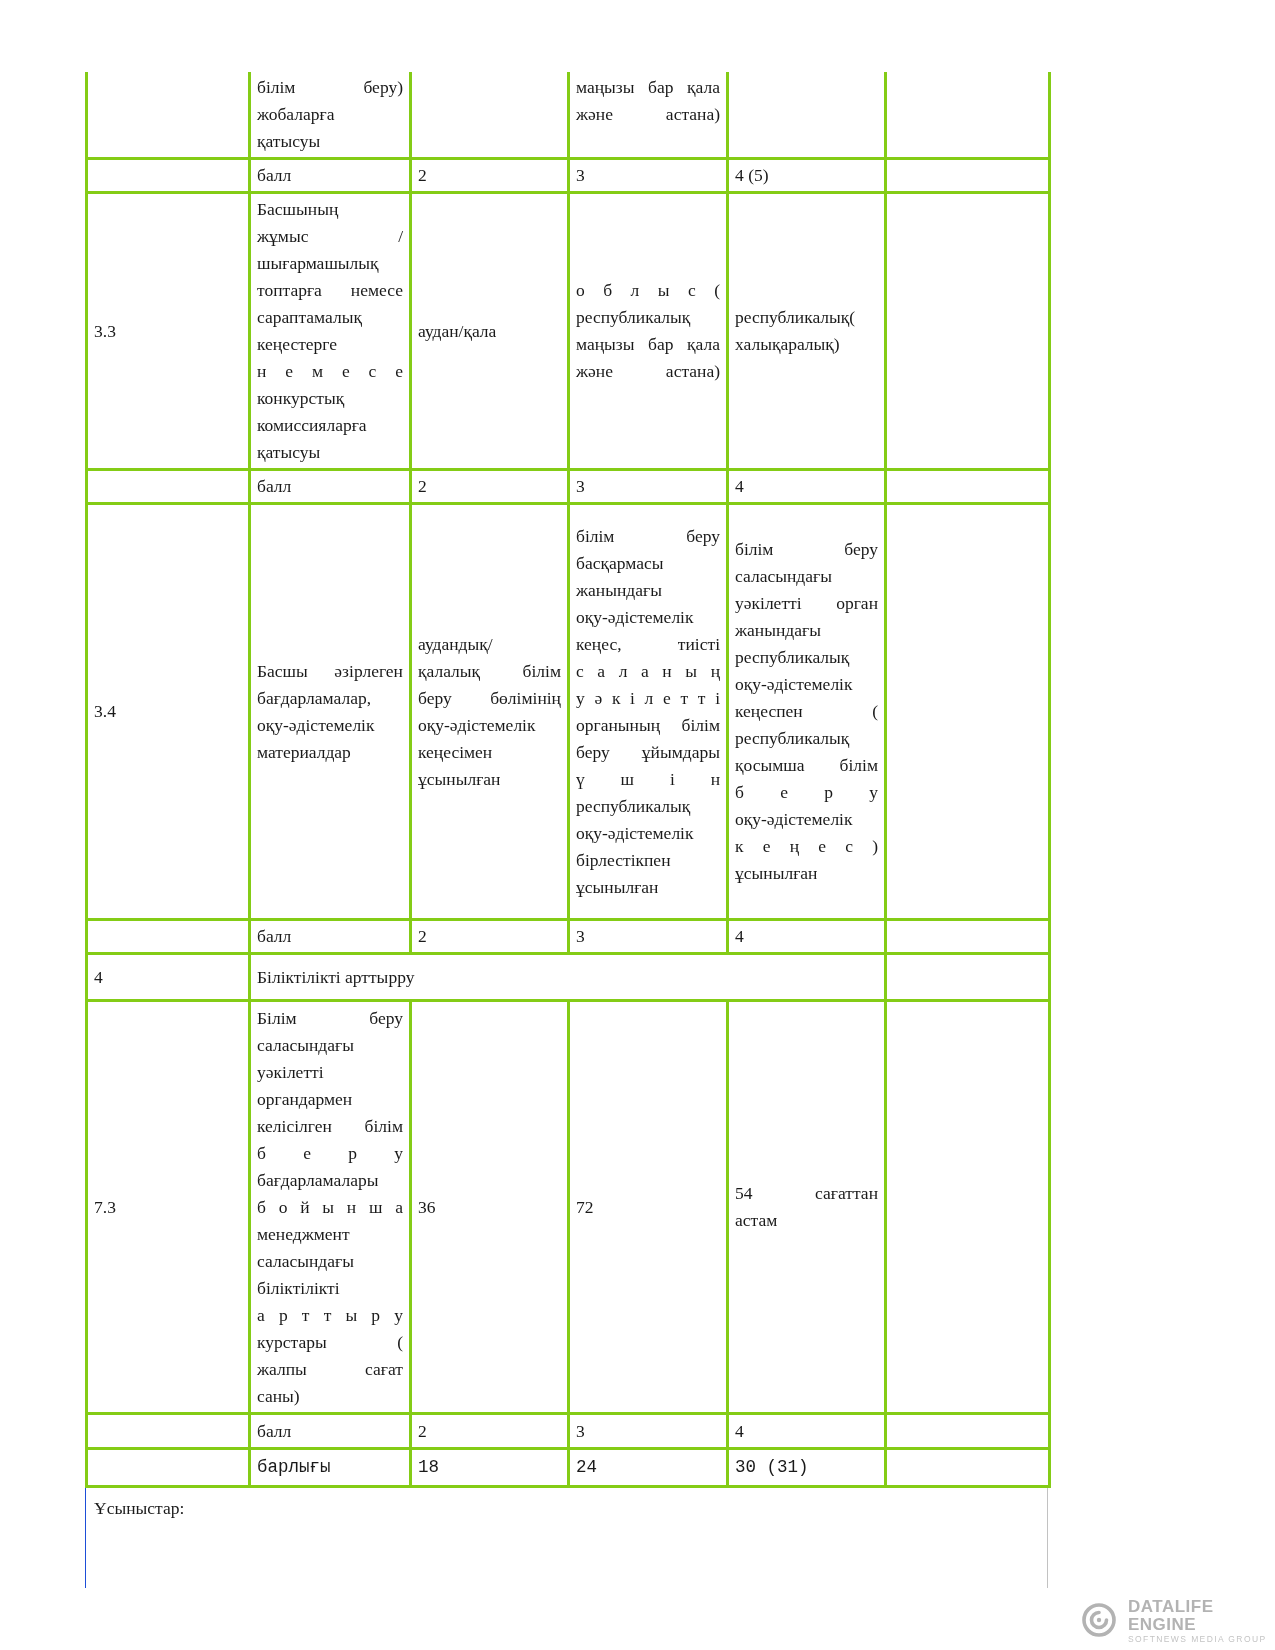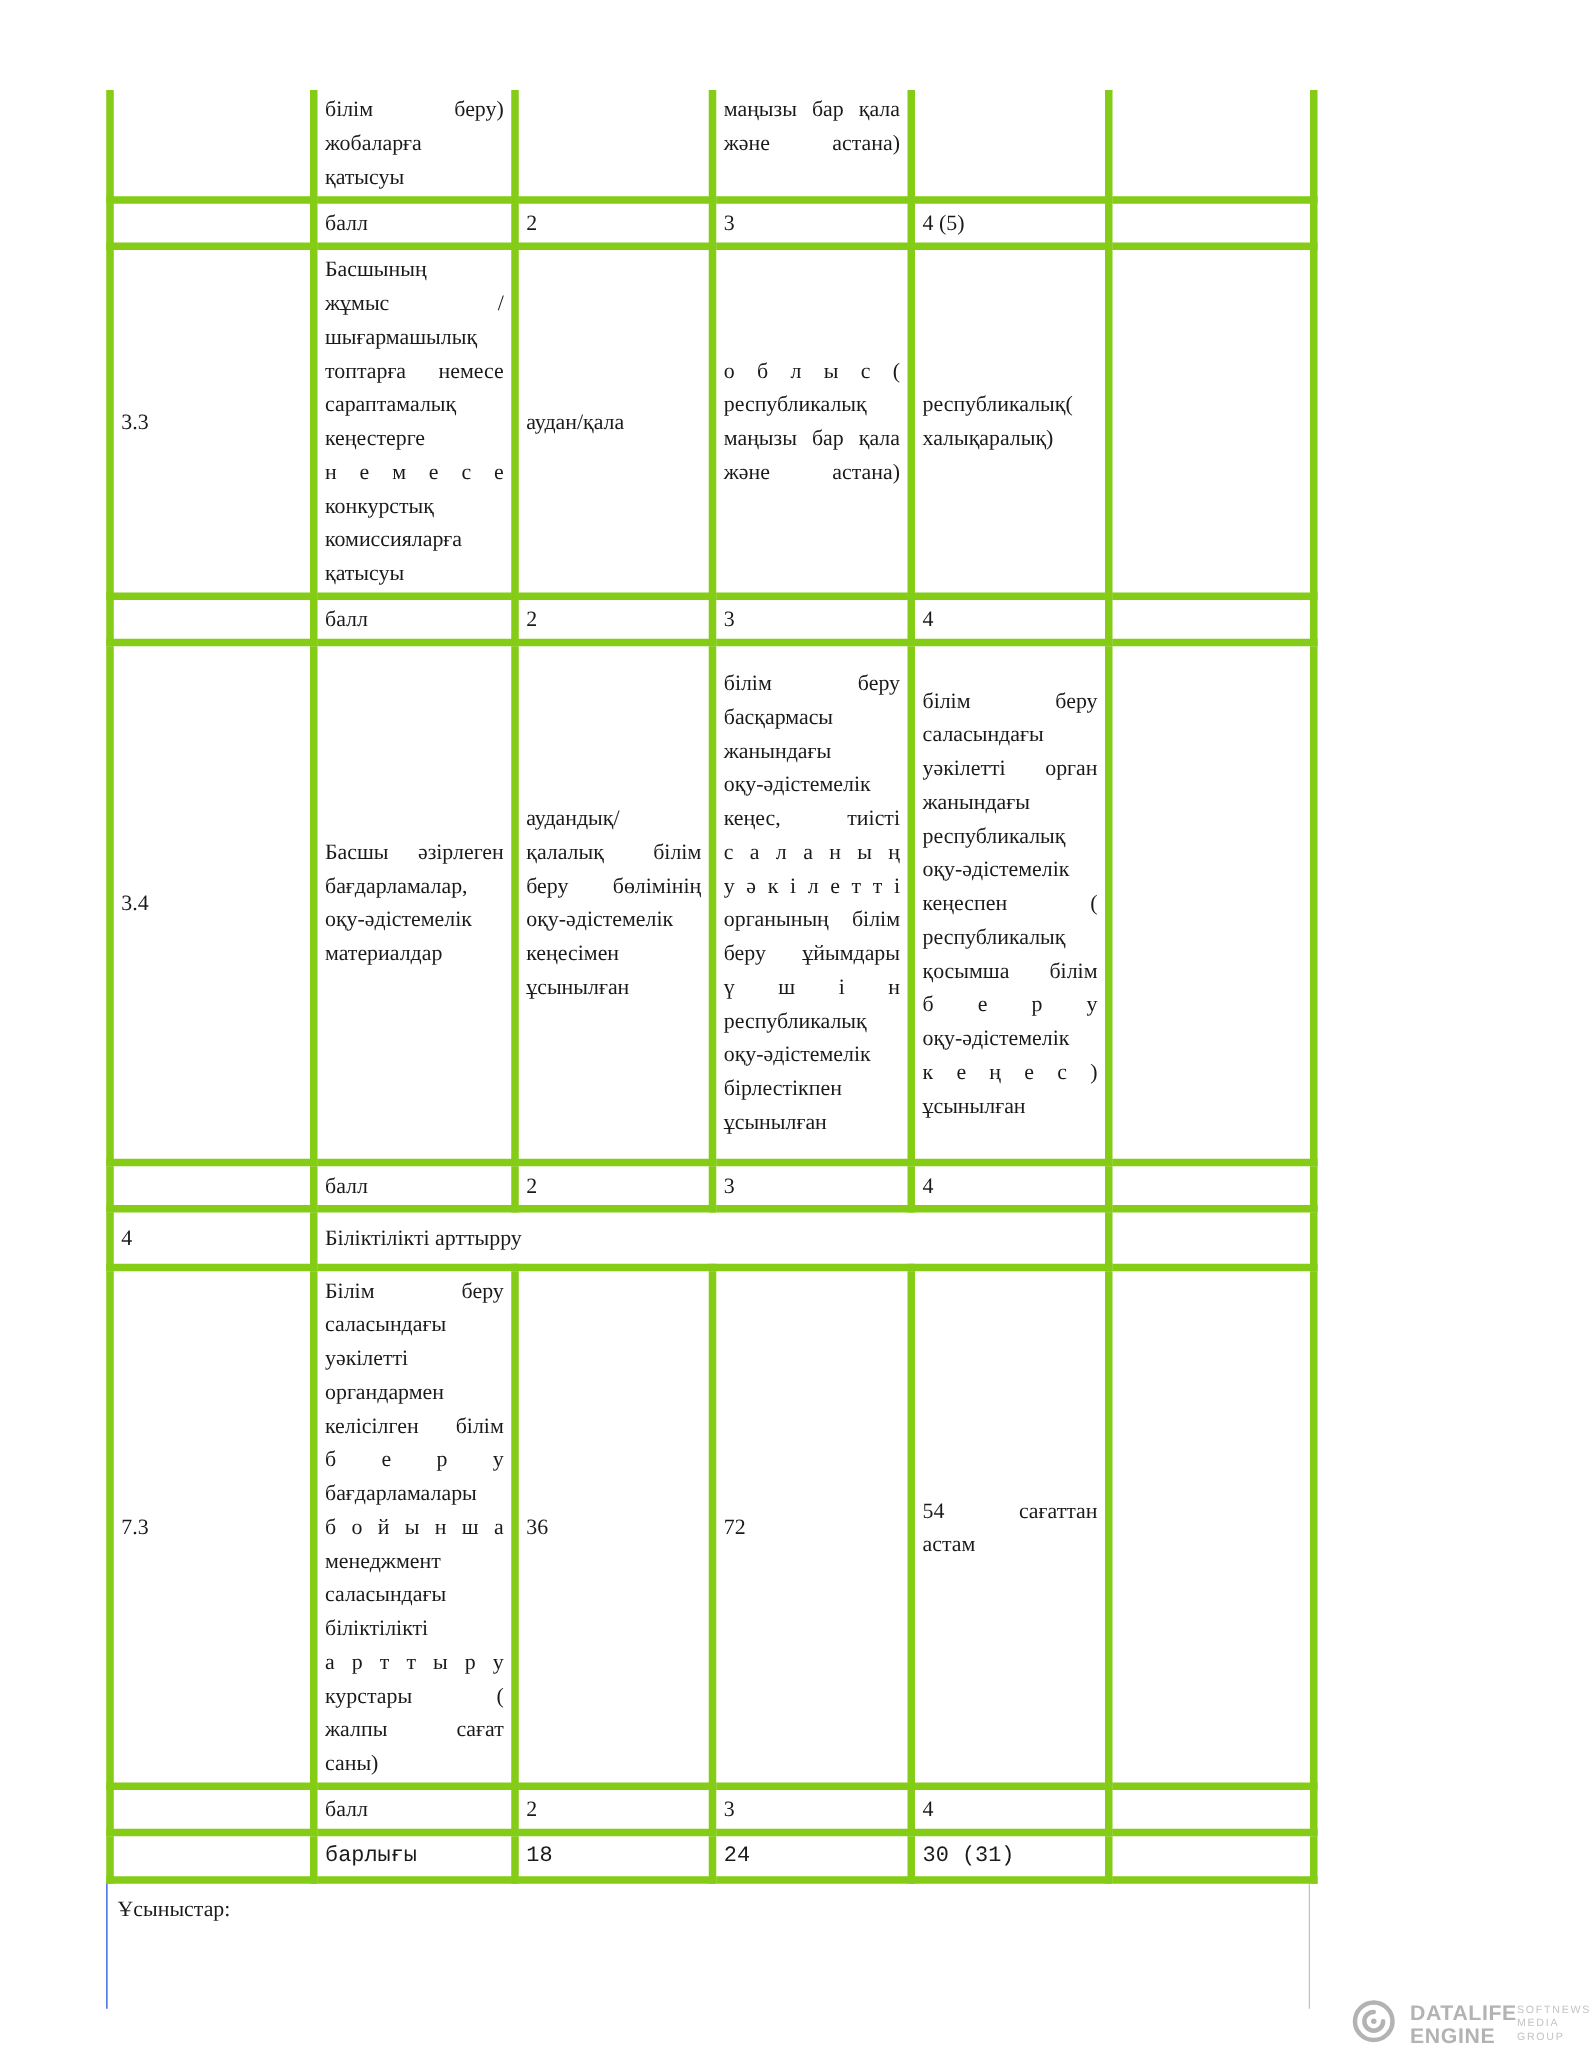--- a/index.html
+++ b/index.html
@@ -15,21 +15,21 @@
     position:absolute;
     left:85px;top:72px;
     width:963px;
   }
   table.score{
     border-collapse:collapse;
     table-layout:fixed;
     width:963px;
   }
   table.score td{
-    border:6px solid #84cc16;
+    border:3px solid #84cc16;
     box-sizing:border-box;
     padding:2px 6px;
     vertical-align:middle;
     font-size:17.5px;
     line-height:27px;
     white-space:pre-line;
     overflow-wrap:break-word;
   }
   
   tr.r0 td{border-top:none;vertical-align:top;margin-left:28px;}
@@ -59,21 +59,21 @@
   }
   #watermark{
     position:absolute;
     left:1080px;top:1598px;
     display:flex;
     align-items:center;
     gap:10px;
     font-family:"Liberation Sans","DejaVu Sans",sans-serif;
     user-select:none;
   }
-  #watermark .wm-text{display:flex;flex-direction:row;}
+  #watermark .wm-text{display:flex;flex-direction:column;}
   #watermark .wm-brand{
     font-size:17px;font-weight:700;letter-spacing:.5px;color:#b3b3b3;line-height:18px;
   }
   #watermark .wm-sub{
     font-size:8.5px;font-weight:400;letter-spacing:1.4px;color:#c4c4c4;line-height:11px;
   }
 </style>
 </head>
 <body>
 

